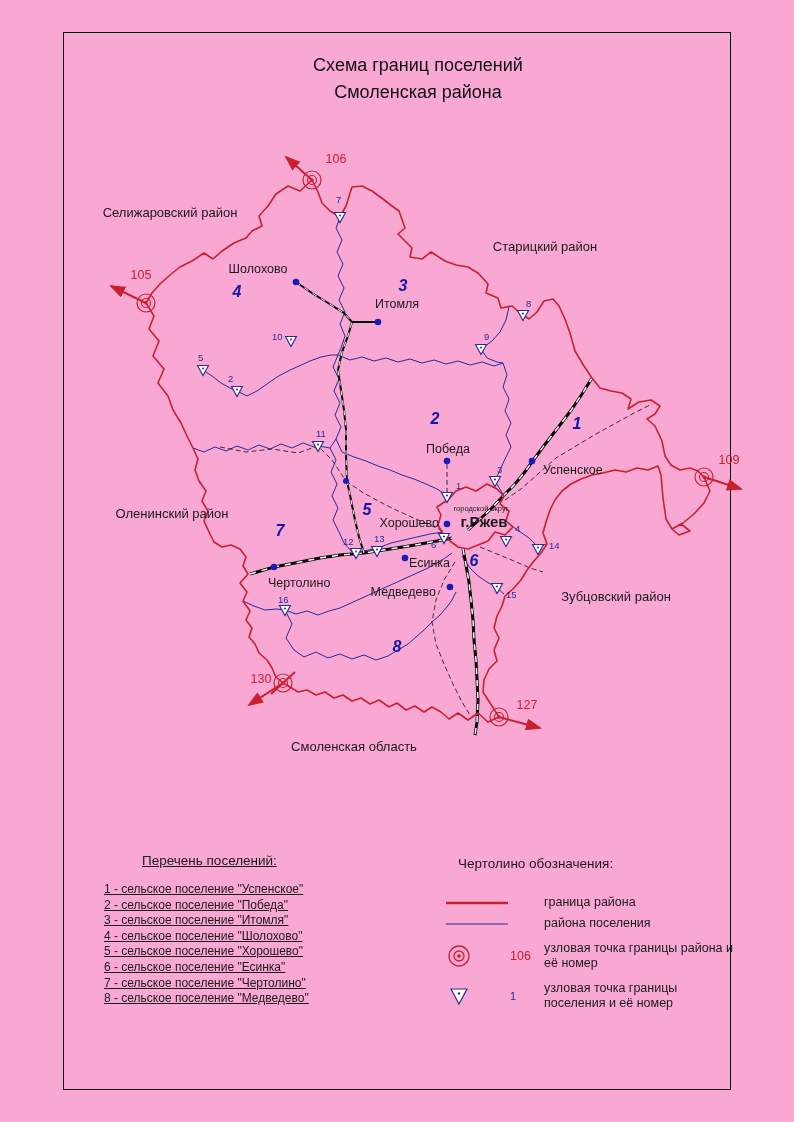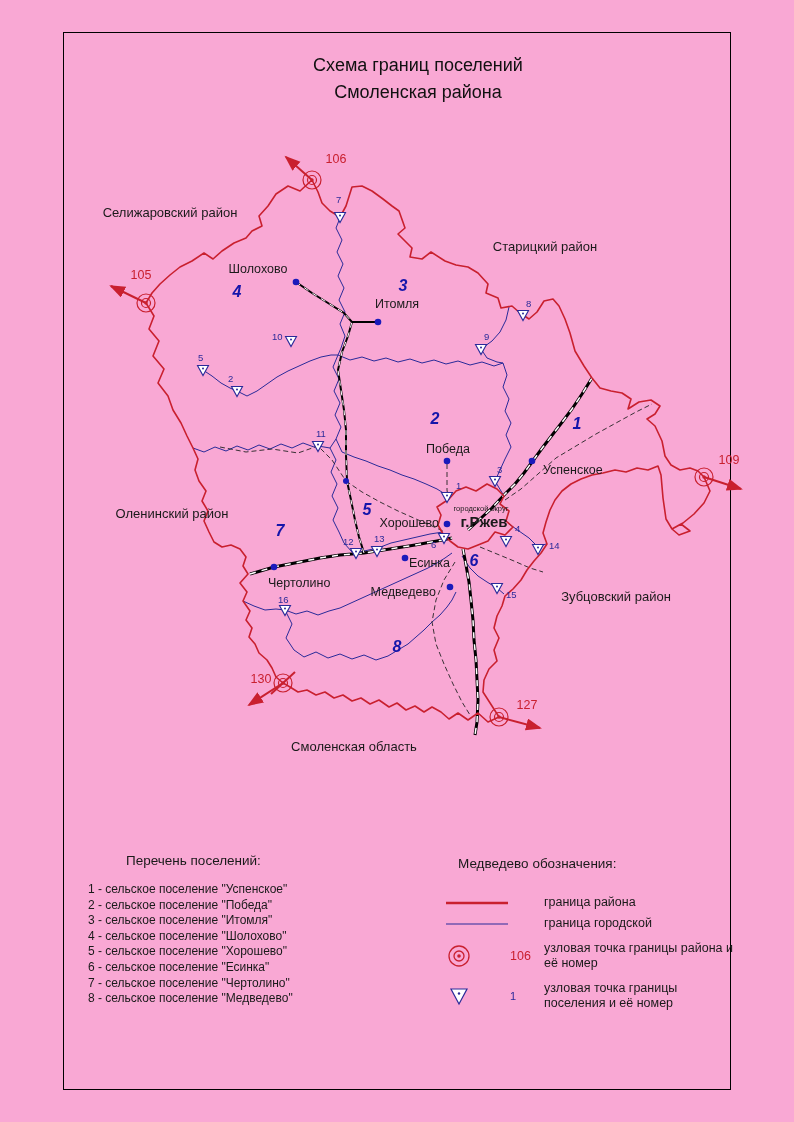--- a/index.html
+++ b/index.html
@@ -24,21 +24,21 @@
   .hatchroad{fill:none;stroke:#000;stroke-width:2;}
   .hatchroad-gap{fill:none;stroke:#fff;stroke-width:1;stroke-dasharray:5 5;}
   .road{fill:none;stroke:#222;stroke-width:0.9;stroke-dasharray:5 3;}
   .node-marker circle{fill:none;stroke:#c9202f;stroke-width:1.2;}
   .node-marker .core{fill:#c9202f;stroke:none;}
   .node-arrow{stroke:#c9202f;stroke-width:2;}
   .tri{fill:#fff;stroke:#2a2a99;stroke-width:1.1;}
   .tri-dot{fill:#2a2a99;}
   .dot{fill:#1a1abb;}
   
-  .plist{position:absolute;left:88px;top:853px;width:330px;}
+  .plist{position:absolute;left:104px;top:853px;width:330px;text-decoration:underline;}
   .plist .ltitle{font-size:13.5px;margin:0 0 14px 38px;}
   .plist .item{font-size:12px;line-height:15.6px;}
   .legend{position:absolute;left:446px;top:856px;width:292px;}
   .legend .ltitle{font-size:13.5px;margin:0 0 24px 12px;}
   .lrow{display:flex;align-items:center;margin-bottom:6px;}
   .lsym{width:64px;flex:0 0 64px;display:flex;justify-content:flex-start;align-items:center;}
   .lnum{width:34px;flex:0 0 34px;font-size:12.5px;}
   .lnum.red{color:#c9202f;}
   .lnum.blue{color:#2a2a99;font-size:11px;}
   .llabel{font-size:12.5px;line-height:15px;width:220px;}
@@ -284,40 +284,40 @@
     <div class="item">2 - сельское поселение "Победа"</div>
     <div class="item">3 - сельское поселение "Итомля"</div>
     <div class="item">4 - сельское поселение "Шолохово"</div>
     <div class="item">5 - сельское поселение "Хорошево"</div>
     <div class="item">6 - сельское поселение "Есинка"</div>
     <div class="item">7 - сельское поселение "Чертолино"</div>
     <div class="item">8 - сельское поселение "Медведево"</div>
   </div>
 
   <div class="legend">
-    <div class="ltitle">Медведево обозначения:</div>
+    <div class="ltitle">Чертолино обозначения:</div>
 
     <div class="lrow">
       <span class="lsym">
         <svg class="line-sample" width="62" height="6">
           <line x1="0" y1="3" x2="62" y2="3" stroke="#c9202f" stroke-width="2.4"></line>
         </svg>
       </span>
       <span class="lnum"></span>
       <span class="llabel">граница района</span>
     </div>
 
     <div class="lrow">
       <span class="lsym">
         <svg class="line-sample" width="62" height="6">
           <line x1="0" y1="3" x2="62" y2="3" stroke="#2a2a99" stroke-width="1.2"></line>
         </svg>
       </span>
       <span class="lnum"></span>
-      <span class="llabel">граница городской</span>
+      <span class="llabel">района поселения</span>
     </div>
 
     <div class="lrow sym">
       <span class="lsym">
         <svg width="26" height="26" viewBox="-13 -13 26 26">
           <circle r="10" fill="none" stroke="#c9202f" stroke-width="1.3"></circle>
           <circle r="5" fill="none" stroke="#c9202f" stroke-width="1.3"></circle>
           <circle r="1.8" fill="#c9202f"></circle>
         </svg>
       </span>

